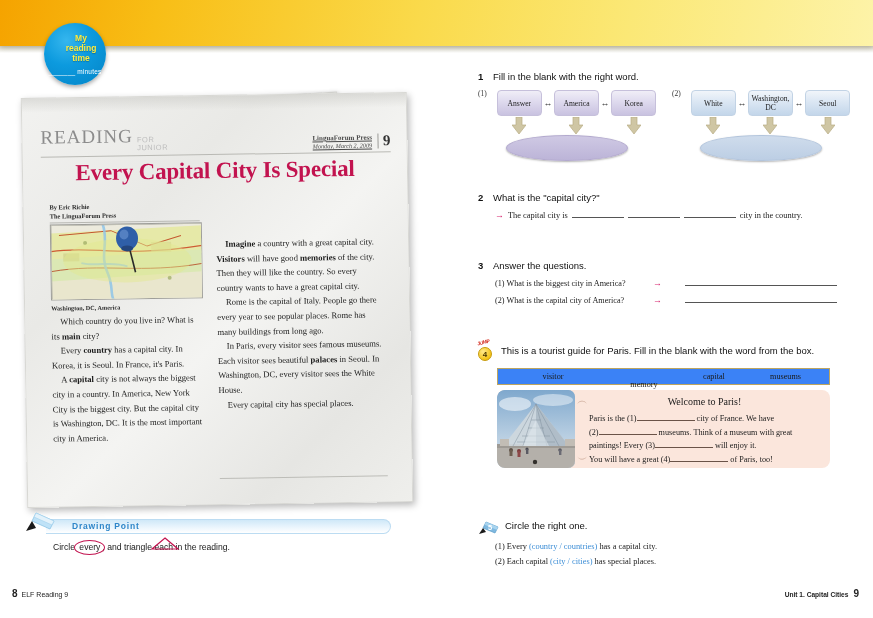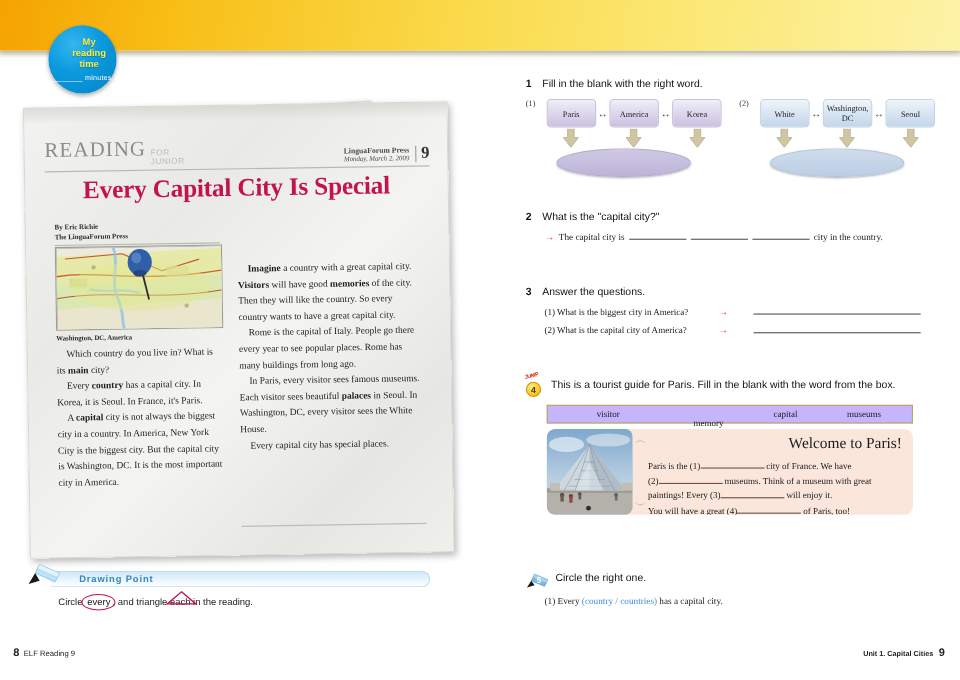--- a/index.html
+++ b/index.html
@@ -104,20 +104,21 @@
   }
   .mast-forjunior {
     font-size: 7.5px; color: #bdbdbd; font-weight: normal;
     line-height: 8px; letter-spacing: 0.5px;
   }
   .masthead-right { display: flex; align-items: center; gap: 5px; }
   .mast-press {
     text-align: right;
     font-family: "Liberation Serif", serif;
     color: #4a4a4a;
+    text-decoration: underline;
   }
   .mast-press .p1 { font-size: 7px; font-weight: bold; display: block; }
   .mast-press .p2 { font-size: 6.2px; font-style: italic; display: block; }
   .mast-pagenum {
     font-family: "Liberation Serif", serif;
     font-size: 15px; font-weight: bold; color: #333;
     border-left: 1px solid #9b9b97; padding-left: 5px; line-height: 15px;
   }
 
   .headline {
@@ -319,21 +320,21 @@
     position: absolute; left: -1px; top: -6px;
     font-size: 5px; font-weight: bold; color: #d32b1e;
     transform: rotate(-14deg);
     letter-spacing: -0.3px;
   }
   .wordbox {
     margin-top: 7px; margin-left: 19px;
     width: 333px; height: 17px;
     border: 1.2px solid #bda55f;
     display: flex; align-items: center;
-    background: #c4b5fd;
+    background: #3b82f6;
   }
   .wordbox span {
     font-family: "Liberation Serif", serif;
     font-size: 8.2px; color: #1a1a1a;
     text-align: center;
   }
   .wb1 { width: 110px; }
   .wb2 { width: 72px; margin-top: 16px; }
   .wb3 { width: 68px; }
   .wb4 { width: 75px; }
@@ -348,23 +349,23 @@
     position: relative;
   }
   .guide-photo {
     width: 78px; height: 78px;
     overflow: hidden;
     border-radius: 7px;
     background: #9db8cf;
   }
   .guide-body { flex: 1; position: relative; padding: 6px 10px 0 14px; }
   .guide-title {
-    text-align: right;
-    font-family: "Liberation Serif", serif;
-    font-size: 14px; color: #1a1a1a;
+    text-align: center;
+    font-family: "Liberation Serif", serif;
+    font-size: 10px; color: #1a1a1a;
     margin-bottom: 5px;
   }
   .guide-line {
     font-family: "Liberation Serif", serif;
     font-size: 8.2px; color: #1a1a1a;
     line-height: 13.5px;
   }
   .bl { display: inline-block; border-bottom: 0.9px solid #6a5348; width: 58px; height: 9px;}
   .curl { position: absolute; color: #cfae9d; font-size: 11px; }
 
@@ -510,21 +511,21 @@
       <div class="q-row">
         <span class="q-num">1</span>
         <span class="q-text">Fill in the blank with the right word.</span>
       </div>
 
       <div class="flow-wrap">
 
         <div class="flow-grp grp-purple">
           <span class="flow-idx">(1)</span>
           <div class="flow-boxes">
-            <div class="fbox">Paris</div>
+            <div class="fbox">Answer</div>
             <div class="fgap">↔</div>
             <div class="fbox">America</div>
             <div class="fgap">↔</div>
             <div class="fbox">Korea</div>
           </div>
           <div class="arrows-row">
             <div class="arrow-cell">
               <svg width="14" height="17" viewBox="0 0 14 17">
                   <path d="M4 0 h6 v8 h4 l-7 9 l-7 -9 h4 z" fill="#cfc6a4" stroke="#b8ad85" stroke-width="0.7"></path>
                 </svg>
@@ -690,16 +691,19 @@
             <path d="M8 2 L20 7 L18.6 9.8 L6.6 4.8 Z" fill="#a8d4ef"></path>
             <path d="M5 8 L1 14 L8 12 Z" fill="#1a1a1a"></path>
             <text x="12" y="10" font-family="Liberation Sans" font-size="7.5" font-weight="bold" fill="#ffffff" text-anchor="middle">5</text>
           </svg>
         </span>
         <span class="q-text">Circle the right one.</span>
       </div>
       <div class="ex5-item">
         <span>(1) Every </span><span class="choice">(country / countries)</span><span> has a capital city.</span>
       </div>
+      <div class="ex5-item">
+        <span>(2) Each capital </span><span class="choice">(city / cities)</span><span> has special places.</span>
+      </div>
     </div>
 
   </div>
 </div>
 
 </body></html>

